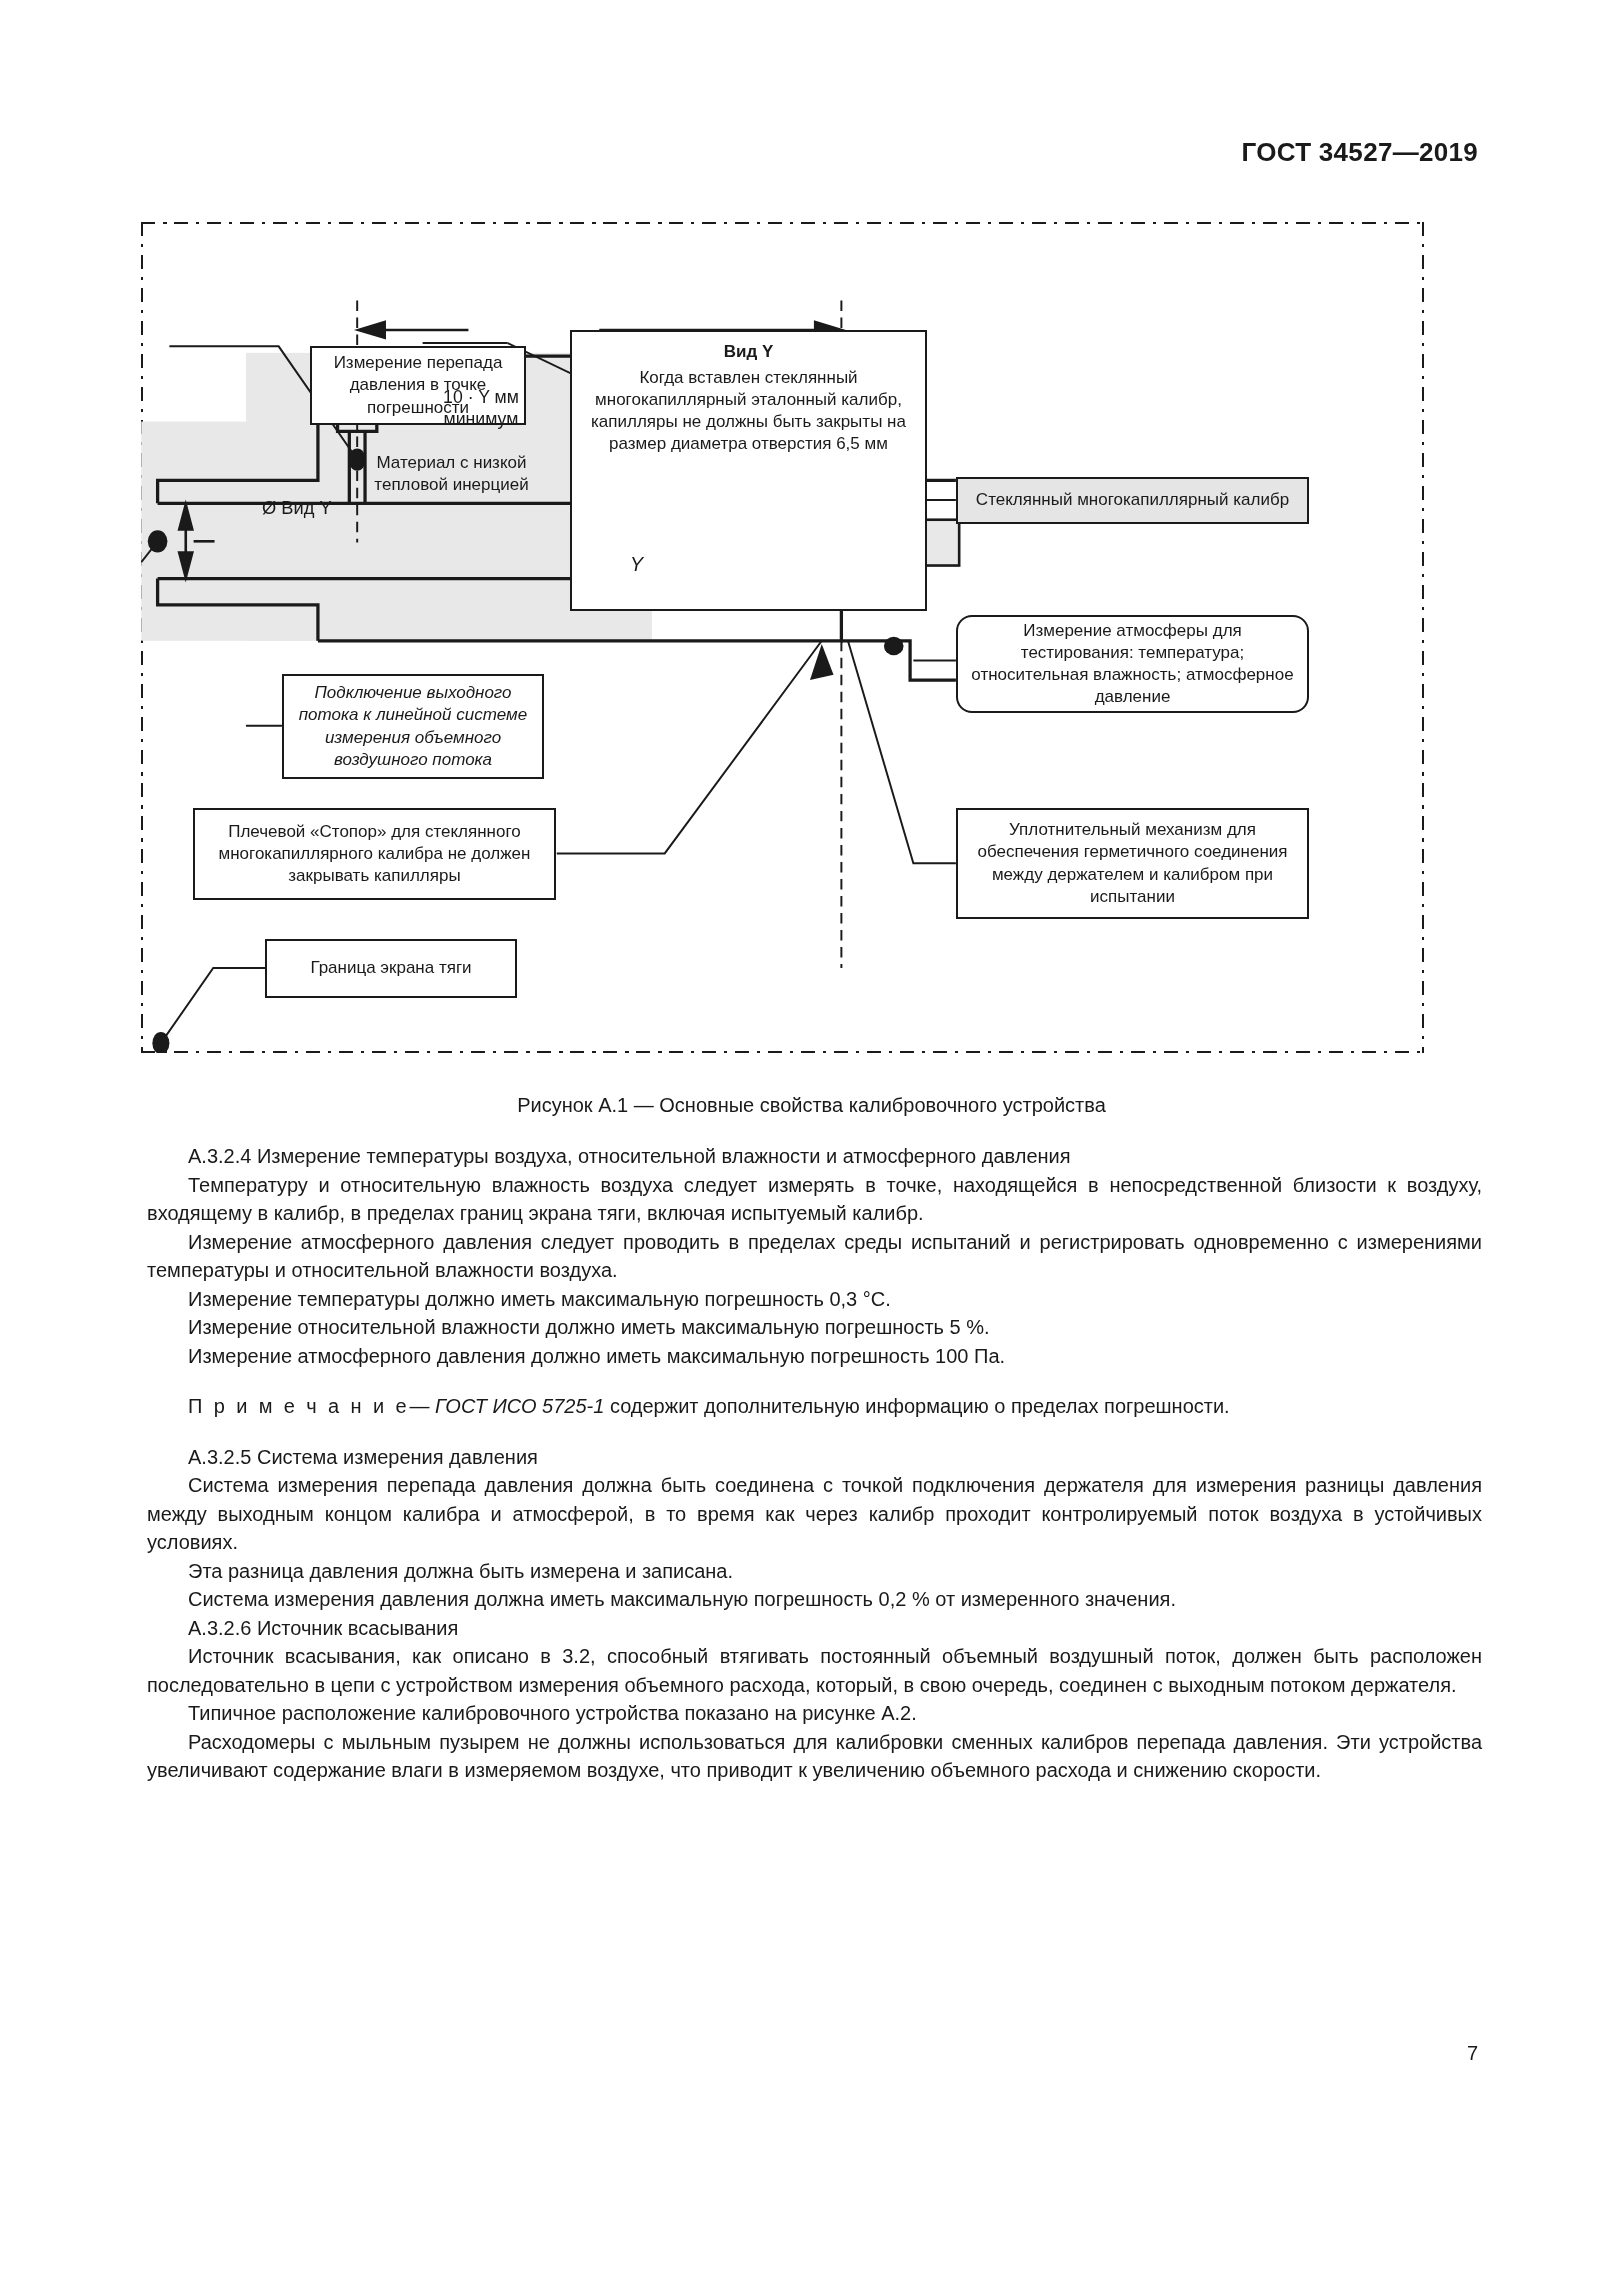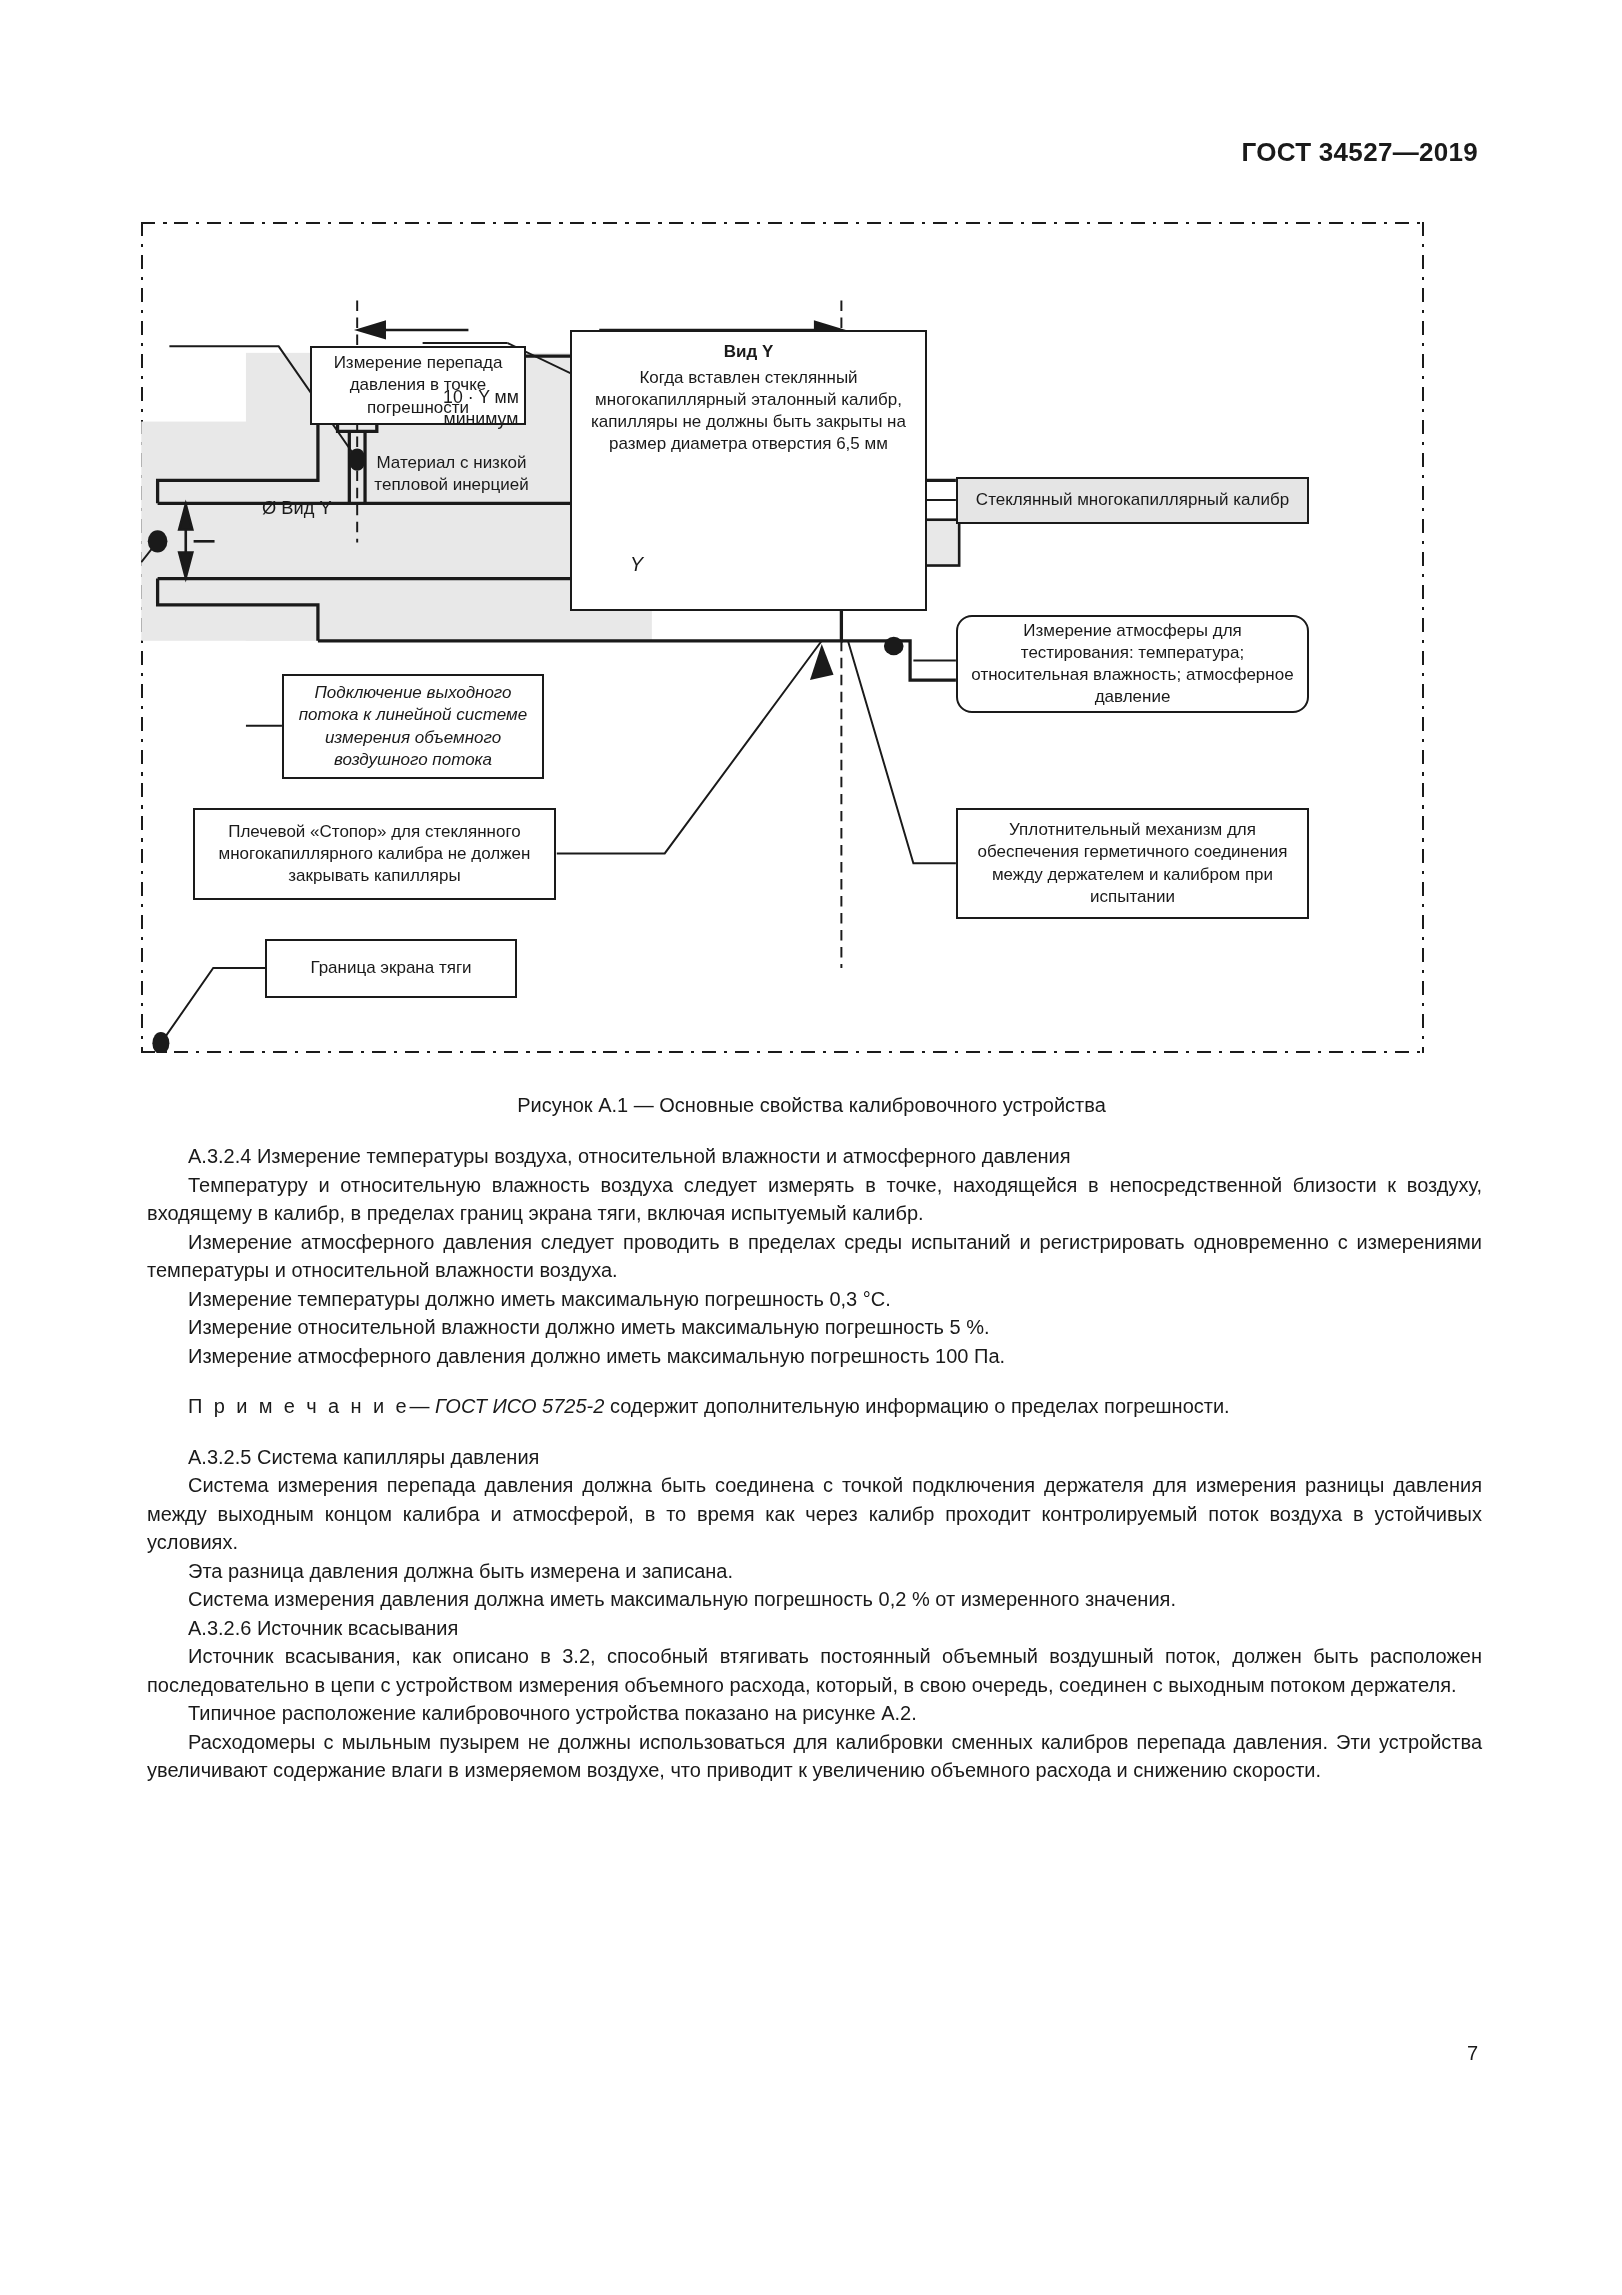--- a/index.html
+++ b/index.html
@@ -272,23 +272,23 @@
   <div class="caption">Рисунок А.1 — Основные свойства калибровочного устройства</div>
 
   <div class="body">
     <p class="ind">А.3.2.4 Измерение температуры воздуха, относительной влажности и атмосферного давления</p>
     <p class="ind">Температуру и относительную влажность воздуха следует измерять в точке, находящейся в непосредственной близости к воздуху, входящему в калибр, в пределах границ экрана тяги, включая испытуемый калибр.</p>
     <p class="ind">Измерение атмосферного давления следует проводить в пределах среды испытаний и регистрировать одновременно с измерениями температуры и относительной влажности воздуха.</p>
     <p class="ind">Измерение температуры должно иметь максимальную погрешность 0,3 °С.</p>
     <p class="ind">Измерение относительной влажности должно иметь максимальную погрешность 5 %.</p>
     <p class="ind">Измерение атмосферного давления должно иметь максимальную погрешность 100 Па.</p>
 
-    <p class="note"><span class="note-label">П р и м е ч а н и е</span><span>—</span> <span class="ital">ГОСТ ИСО 5725-2</span> <span>содержит дополнительную информацию о пределах погрешности.</span></p>
-
-    <p class="ind">А.3.2.5 Система капилляры давления</p>
+    <p class="note"><span class="note-label">П р и м е ч а н и е</span><span>—</span> <span class="ital">ГОСТ ИСО 5725-1</span> <span>содержит дополнительную информацию о пределах погрешности.</span></p>
+
+    <p class="ind">А.3.2.5 Система измерения давления</p>
     <p class="ind">Система измерения перепада давления должна быть соединена с точкой подключения держателя для измерения разницы давления между выходным концом калибра и атмосферой, в то время как через калибр проходит контролируемый поток воздуха в устойчивых условиях.</p>
     <p class="ind">Эта разница давления должна быть измерена и записана.</p>
     <p class="ind">Система измерения давления должна иметь максимальную погрешность 0,2 % от измеренного значения.</p>
     <p class="ind">А.3.2.6 Источник всасывания</p>
     <p class="ind">Источник всасывания, как описано в 3.2, способный втягивать постоянный объемный воздушный поток, должен быть расположен последовательно в цепи с устройством измерения объемного расхода, который, в свою очередь, соединен с выходным потоком держателя.</p>
     <p class="ind">Типичное расположение калибровочного устройства показано на рисунке А.2.</p>
     <p class="ind">Расходомеры с мыльным пузырем не должны использоваться для калибровки сменных калибров перепада давления. Эти устройства увеличивают содержание влаги в измеряемом воздухе, что приводит к увеличению объемного расхода и снижению скорости.</p>
   </div>
 
   <div class="pagenum">7</div>

